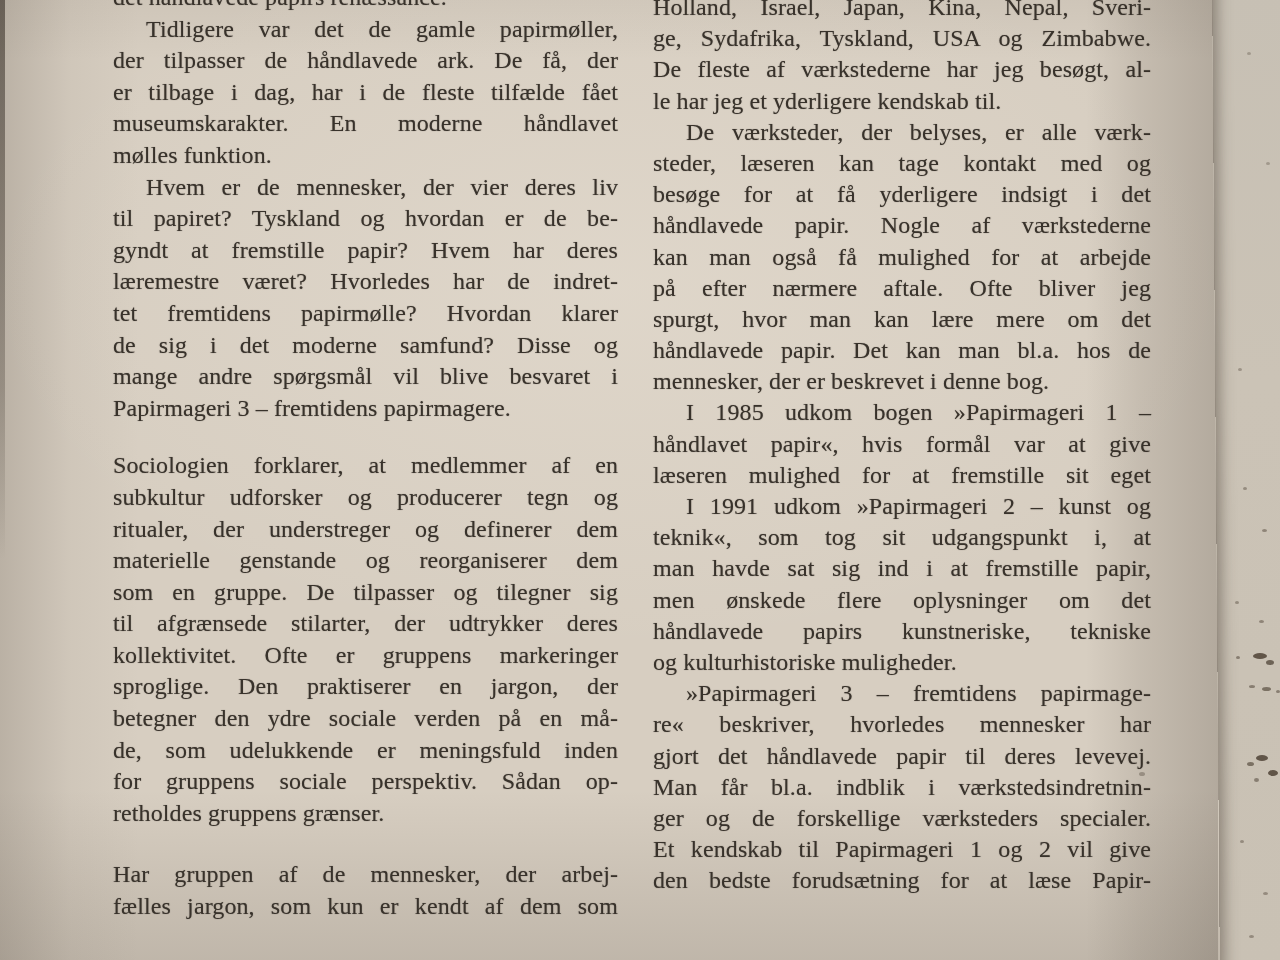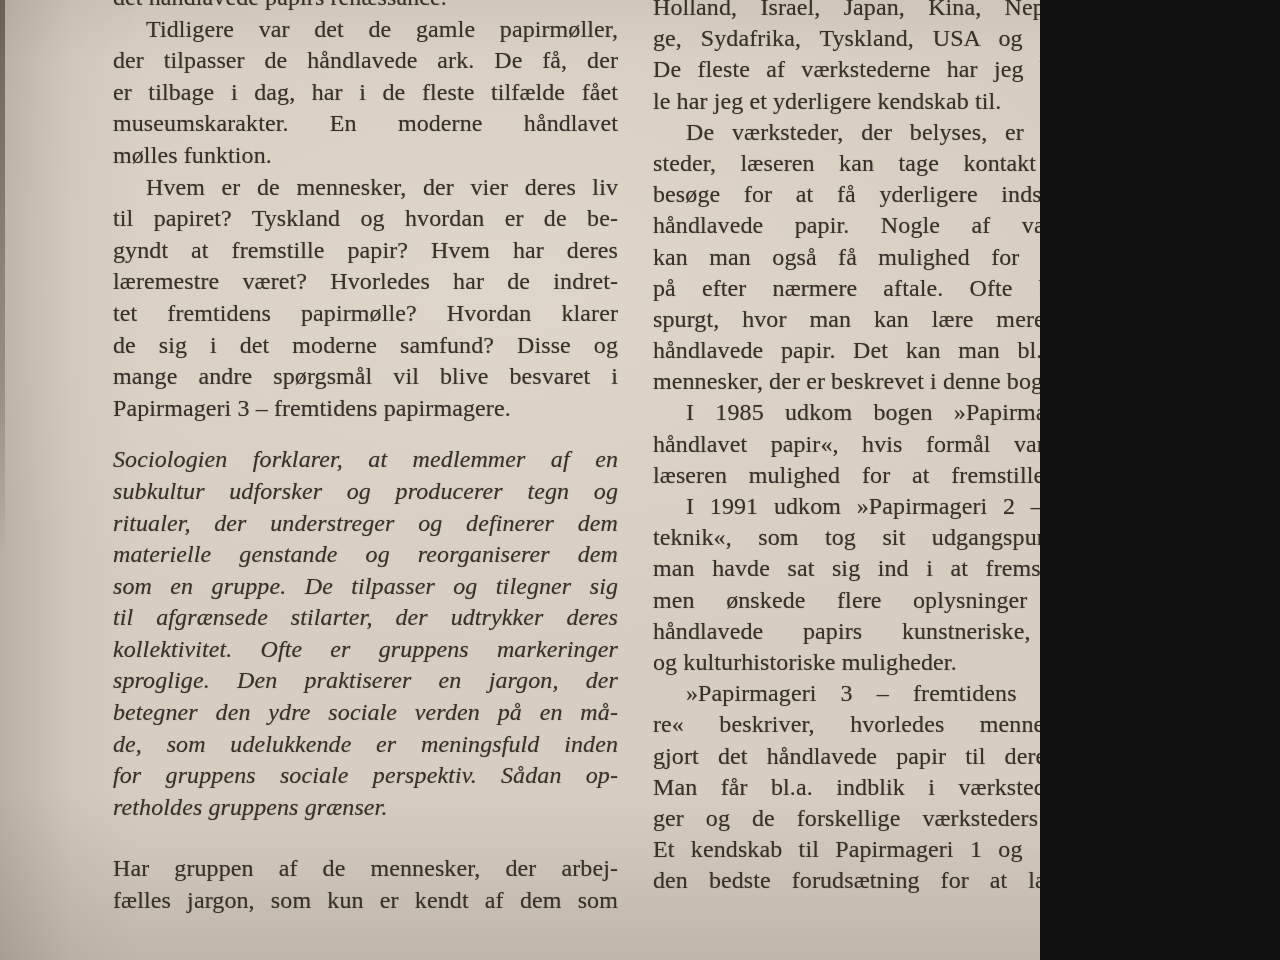--- a/index.html
+++ b/index.html
@@ -1,17 +1,17 @@
 <!DOCTYPE html>
 <html style="--paper: #d7cec1; --ink: #38322b; --edge-strip: #cbc3b6; --speck: #463a2d;"><head>
 <meta charset="utf-8">
 <style>
   html,body{margin:0;padding:0;background:#111;}
   .photo{
-    position:relative;width:1040px;height:960px;overflow:hidden;
+    position:relative;width:1280px;height:960px;overflow:hidden;
     background:
       radial-gradient(900px 520px at 48% 30%, rgba(250,243,232,0.22), rgba(250,243,232,0) 70%),
       linear-gradient(to right, rgba(70,60,50,0.20) 0, rgba(70,60,50,0.05) 70px, rgba(70,60,50,0) 140px),
       linear-gradient(to top, rgba(70,60,50,0.16) 0, rgba(70,60,50,0) 170px),
       linear-gradient(to bottom, rgba(70,60,50,0.06) 0, rgba(70,60,50,0) 60px),
       var(--paper,#d7cec1);
     font-family:"Liberation Serif","DejaVu Serif",serif;
   }
   .left-edge{
     position:absolute;left:0;top:0;width:5px;height:700px;
@@ -63,21 +63,21 @@
       <div>
         <div class="line ind">Hvem er de mennesker, der vier deres liv</div>
         <div class="line">til papiret? Tyskland og hvordan er de be-</div>
         <div class="line">gyndt at fremstille papir? Hvem har deres</div>
         <div class="line">læremestre været? Hvorledes har de indret-</div>
         <div class="line">tet fremtidens papirmølle? Hvordan klarer</div>
         <div class="line">de sig i det moderne samfund? Disse og</div>
         <div class="line">mange andre spørgsmål vil blive besvaret i</div>
         <div class="line end">Papirmageri 3 – fremtidens papirmagere.</div>
       </div>
-      <div style="margin-top: 20px; font-style: italic;">
+      <div style="margin-top: 26px;">
         <div class="line">Sociologien forklarer, at medlemmer af en</div>
         <div class="line">subkultur udforsker og producerer tegn og</div>
         <div class="line">ritualer, der understreger og definerer dem</div>
         <div class="line">materielle genstande og reorganiserer dem</div>
         <div class="line">som en gruppe. De tilpasser og tilegner sig</div>
         <div class="line">til afgrænsede stilarter, der udtrykker deres</div>
         <div class="line">kollektivitet. Ofte er gruppens markeringer</div>
         <div class="line">sproglige. Den praktiserer en jargon, der</div>
         <div class="line">betegner den ydre sociale verden på en må-</div>
         <div class="line">de, som udelukkende er meningsfuld inden</div>

